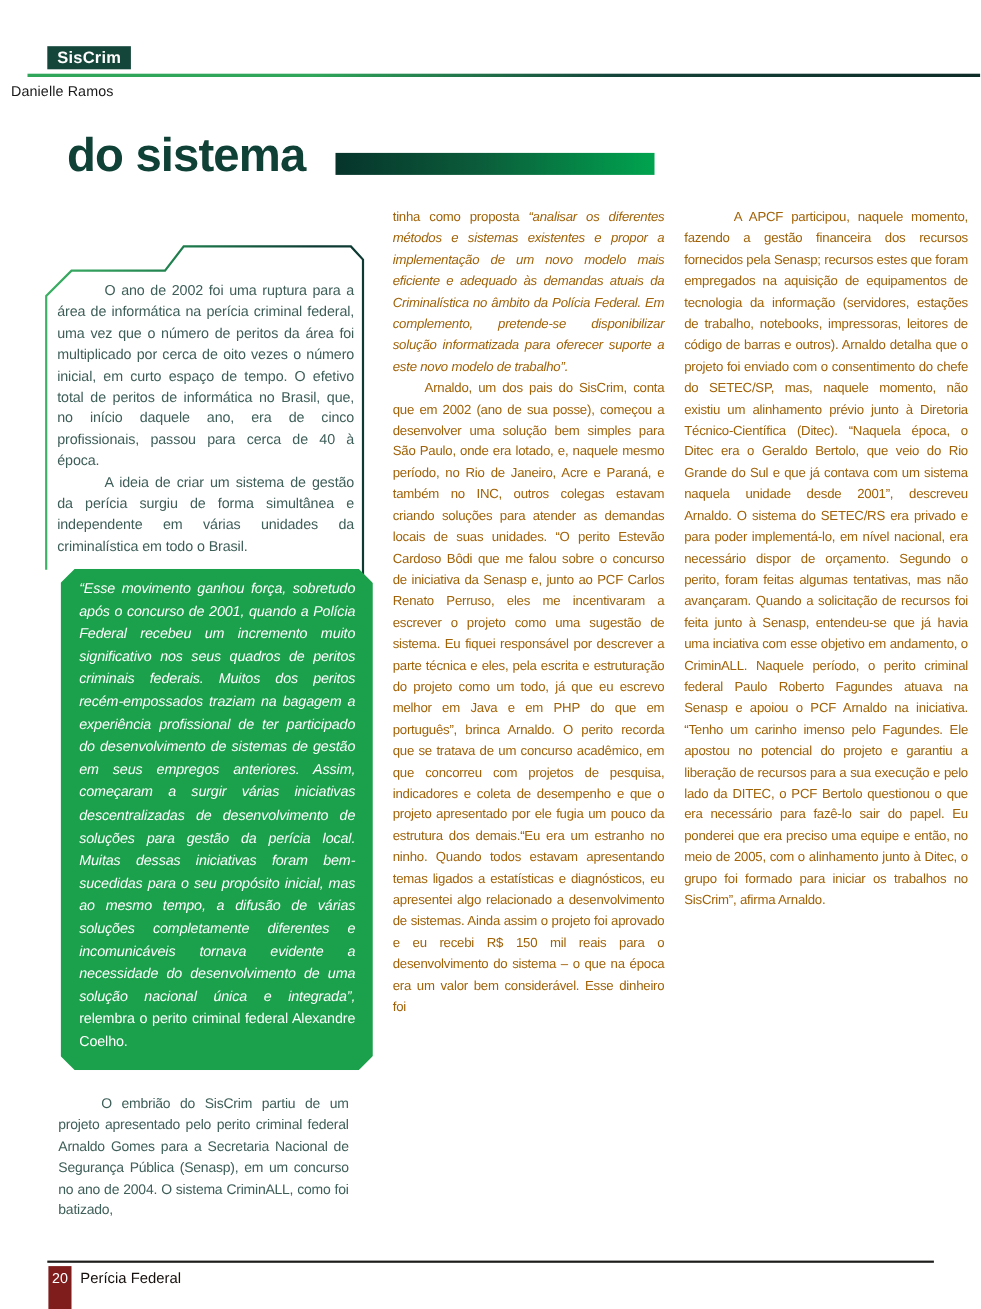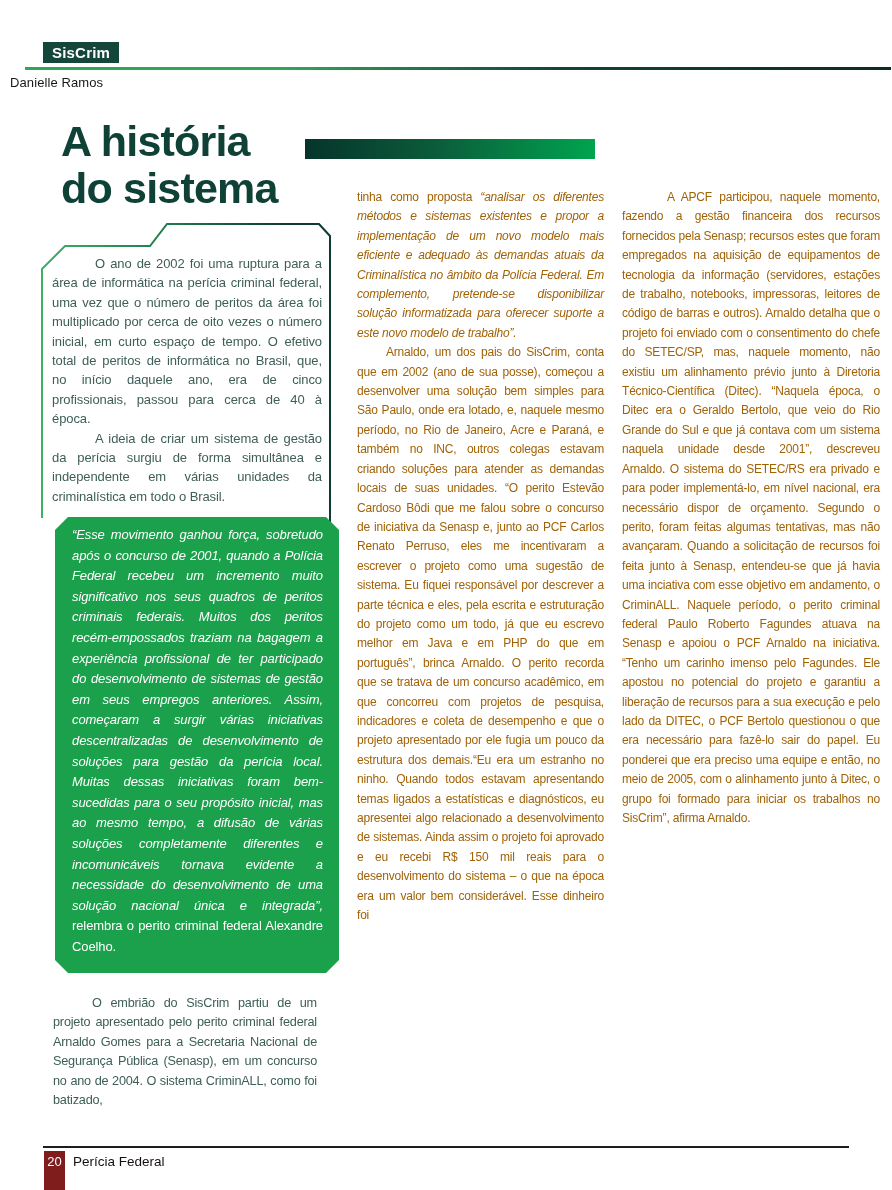--- a/index.html
+++ b/index.html
@@ -73,21 +73,20 @@
 </head>
 <body>
 
 <div id="page">
 
   <div class="tag-badge">SisCrim</div>
   <div class="header-rule"></div>
   <div class="byline">Danielle Ramos</div>
 
   <div class="article-title">
-    <div>A história</div>
     <div>do sistema</div>
   </div>
   <div class="title-accent"></div>
 
   <svg class="intro-border-svg" width="302" height="745" viewBox="0 0 302 745">
     <defs>
       <linearGradient id="borderGrad" x1="0" y1="0" x2="1" y2="0">
         <stop offset="0" stop-color="#3db065"></stop>
         <stop offset="0.45" stop-color="#1d7a4c"></stop>
         <stop offset="0.85" stop-color="#0d3a33"></stop>

